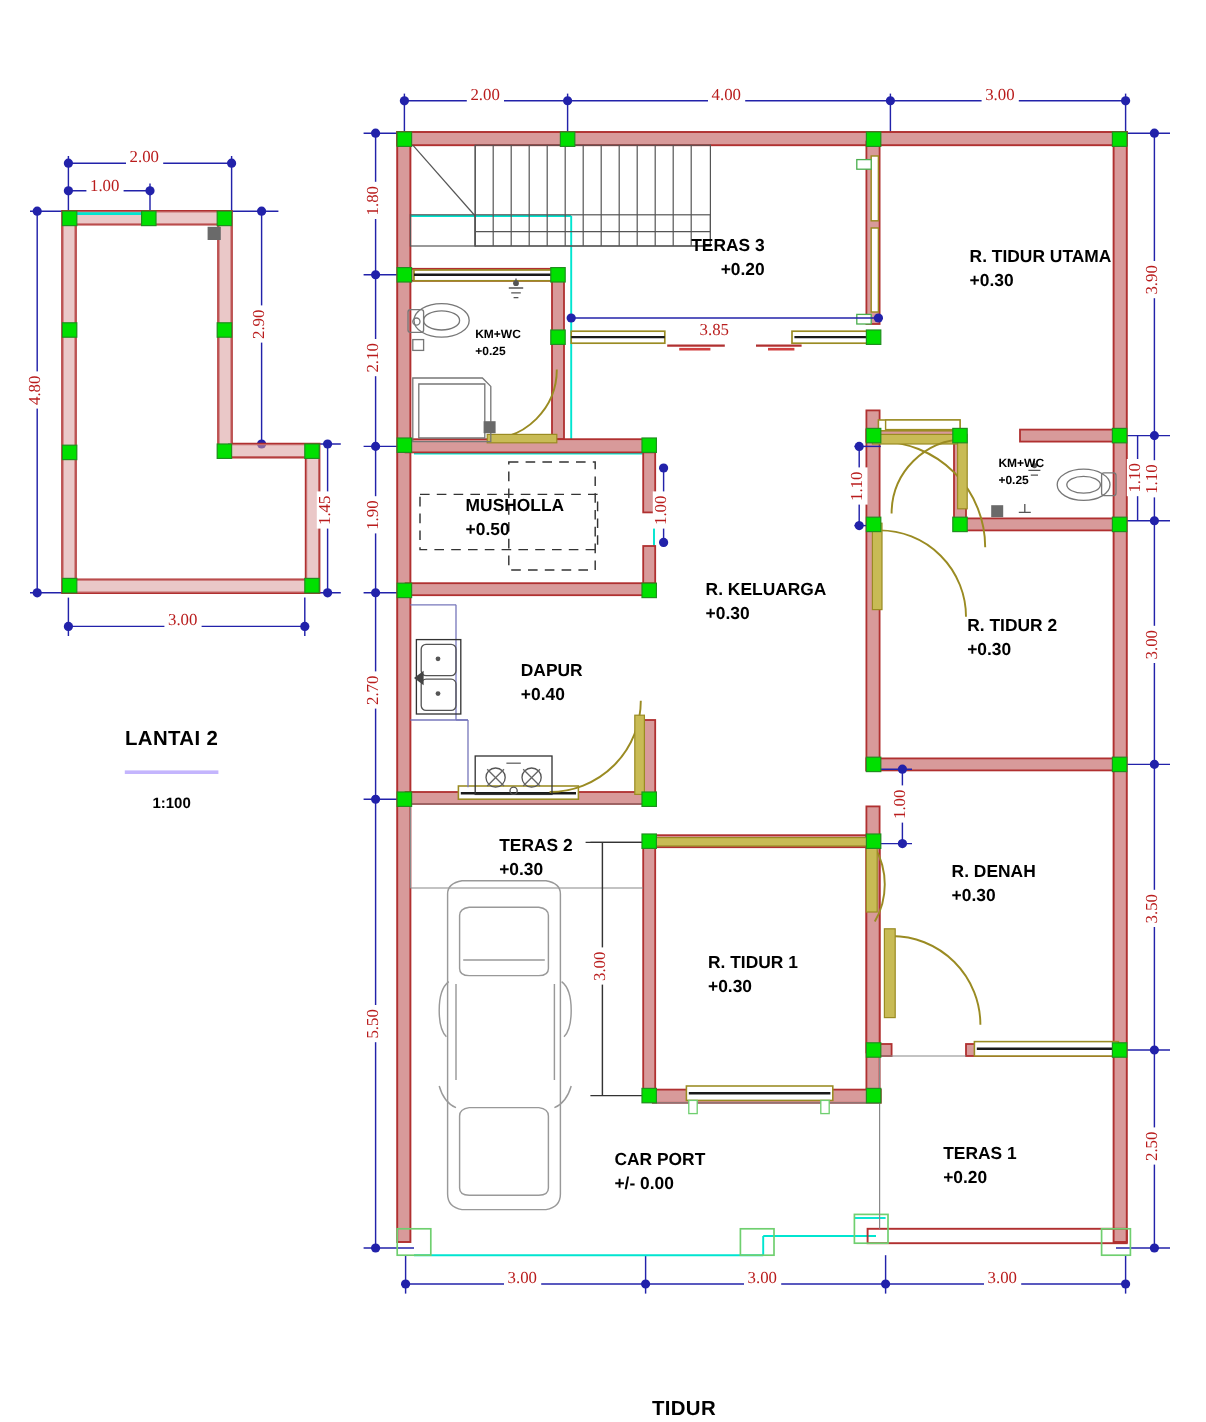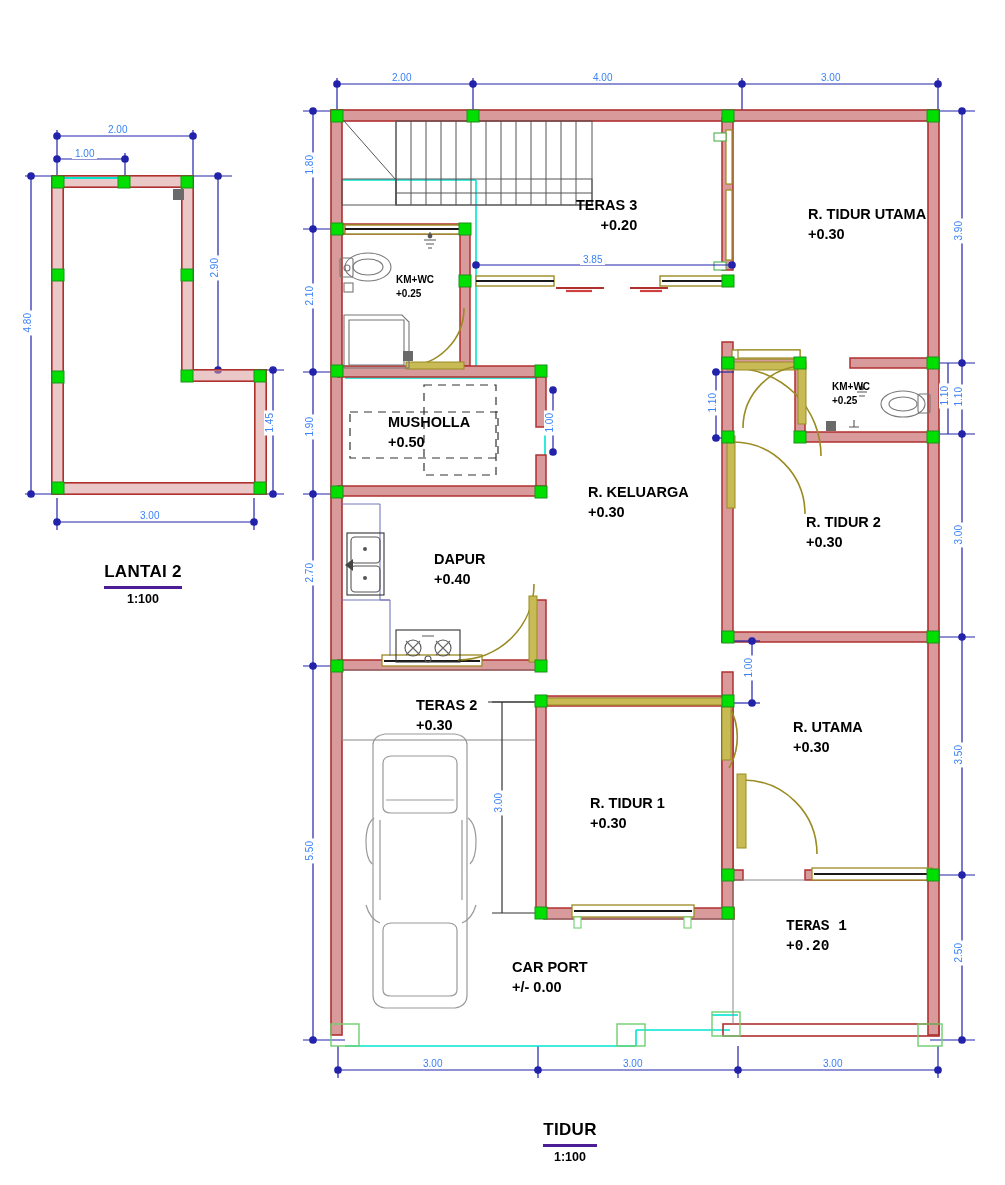--- a/index.html
+++ b/index.html
@@ -2,25 +2,25 @@
 <html><head>
 <meta charset="utf-8">
 <title>Denah</title>
 <style>
   html,body{margin:0;padding:0;background:#ffffff;}
   body{width:1005px;height:1185px;position:relative;overflow:hidden;
        font-family:"Liberation Sans", sans-serif;color:#000;}
   .stage{position:absolute;left:0;top:0;width:1005px;height:1185px;}
   svg{position:absolute;left:0;top:0;}
   .ttl{position:absolute;text-align:center;font-weight:bold;}
-  .ttl .big{font-size:17px;letter-spacing:.3px;border-bottom:3px solid #4c1d95;display:inline-block;padding-bottom:4px;}
-  .ttl .sml{font-size:12.5px;margin-top:3px;}
+  .ttl .big{font-size:17px;letter-spacing:.3px;border-bottom:3px solid #c4b5fd;display:inline-block;padding-bottom:16px;margin-top:44px;}
+  .ttl .sml{font-size:12.5px;margin-top:17px;}
   .rl{position:absolute;text-align:left;font-size:14.5px;font-weight:bold;line-height:1.35;white-space:nowrap;color:#000;}
   .rl.sm{font-size:10px;}
-  .dimtxt{position:absolute;font-size:10px;color:#3b82f6;background:#fff;padding:0 3px;white-space:nowrap;}
+  .dimtxt{position:absolute;font-size:14px;color:#b91c1c;background:#fff;padding:0 3px;white-space:nowrap;font-family:Liberation Serif, serif;}
   .dimtxt.vert{writing-mode:vertical-rl;transform:rotate(180deg);padding:3px 0;}
 </style>
 </head>
 <body>
 
 <div class="stage">
 
 <svg width="1005" height="1185" viewBox="0 0 1005 1185">
   <defs>
     <g id="colmark">
@@ -465,21 +465,21 @@
 <div class="dimtxt vert" style="left:953px;top:218px;">3.90</div>
 <div class="dimtxt vert" style="left:953px;top:384px;">1.10</div>
 <div class="dimtxt vert" style="left:953px;top:522px;">3.00</div>
 <div class="dimtxt vert" style="left:953px;top:742px;">3.50</div>
 <div class="dimtxt vert" style="left:953px;top:940px;">2.50</div>
 
 <div class="dimtxt" style="left:420px;top:1058px;">3.00</div>
 <div class="dimtxt" style="left:620px;top:1058px;">3.00</div>
 <div class="dimtxt" style="left:820px;top:1058px;">3.00</div>
 
-<div class="dimtxt" style="left:580px;top:254px;">3.85</div>
+<div class="dimtxt" style="left:580px;top:268px;">3.85</div>
 <div class="dimtxt vert" style="left:544px;top:410px;">1.00</div>
 <div class="dimtxt vert" style="left:707px;top:390px;">1.10</div>
 <div class="dimtxt vert" style="left:939px;top:383px;">1.10</div>
 <div class="dimtxt vert" style="left:743px;top:655px;">1.00</div>
 <div class="dimtxt vert" style="left:493px;top:790px;">3.00</div>
 
 <div class="rl" style="left:576px;top:196px;text-align:right;">
   <div>TERAS 3</div>
   <div>+0.20</div>
 </div>
@@ -523,30 +523,30 @@
   <div>TERAS 2</div>
   <div>+0.30</div>
 </div>
 
 <div class="rl" style="left:590px;top:794px;">
   <div>R. TIDUR 1</div>
   <div>+0.30</div>
 </div>
 
 <div class="rl" style="left:793px;top:718px;">
-  <div>R. UTAMA</div>
+  <div>R. DENAH</div>
   <div>+0.30</div>
 </div>
 
 <div class="rl" style="left:512px;top:958px;">
   <div>CAR PORT</div>
   <div>+/- 0.00</div>
 </div>
 
-<div class="rl" style="left:786px;top:917px;font-family:Liberation Mono, monospace;">
+<div class="rl" style="left:786px;top:953px;">
   <div>TERAS 1</div>
   <div>+0.20</div>
 </div>
 
 <div class="ttl" style="left:500px;top:1120px;width:140px;">
   <span class="big">TIDUR </span>
   <div class="sml">1:100</div>
 </div>
 
 </div>

